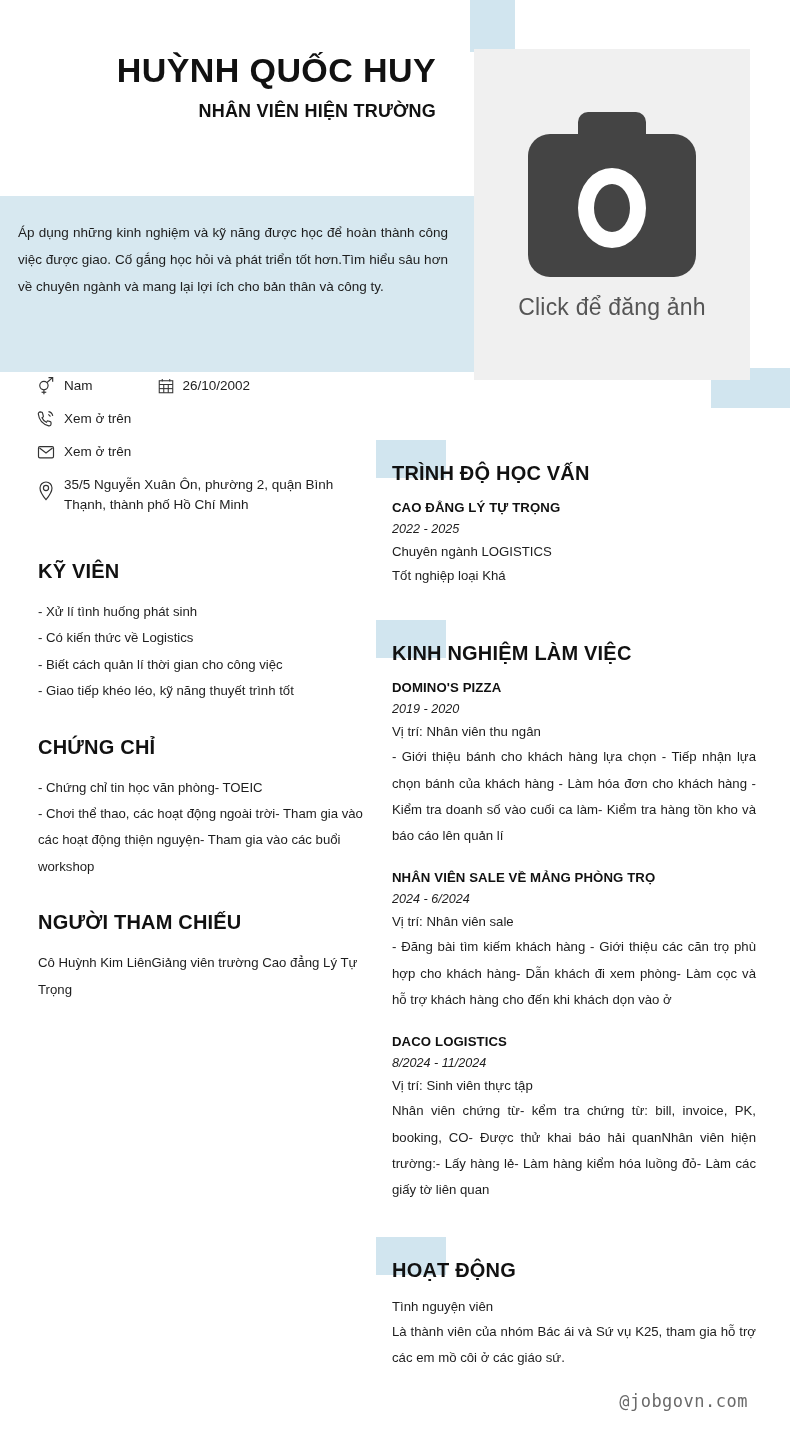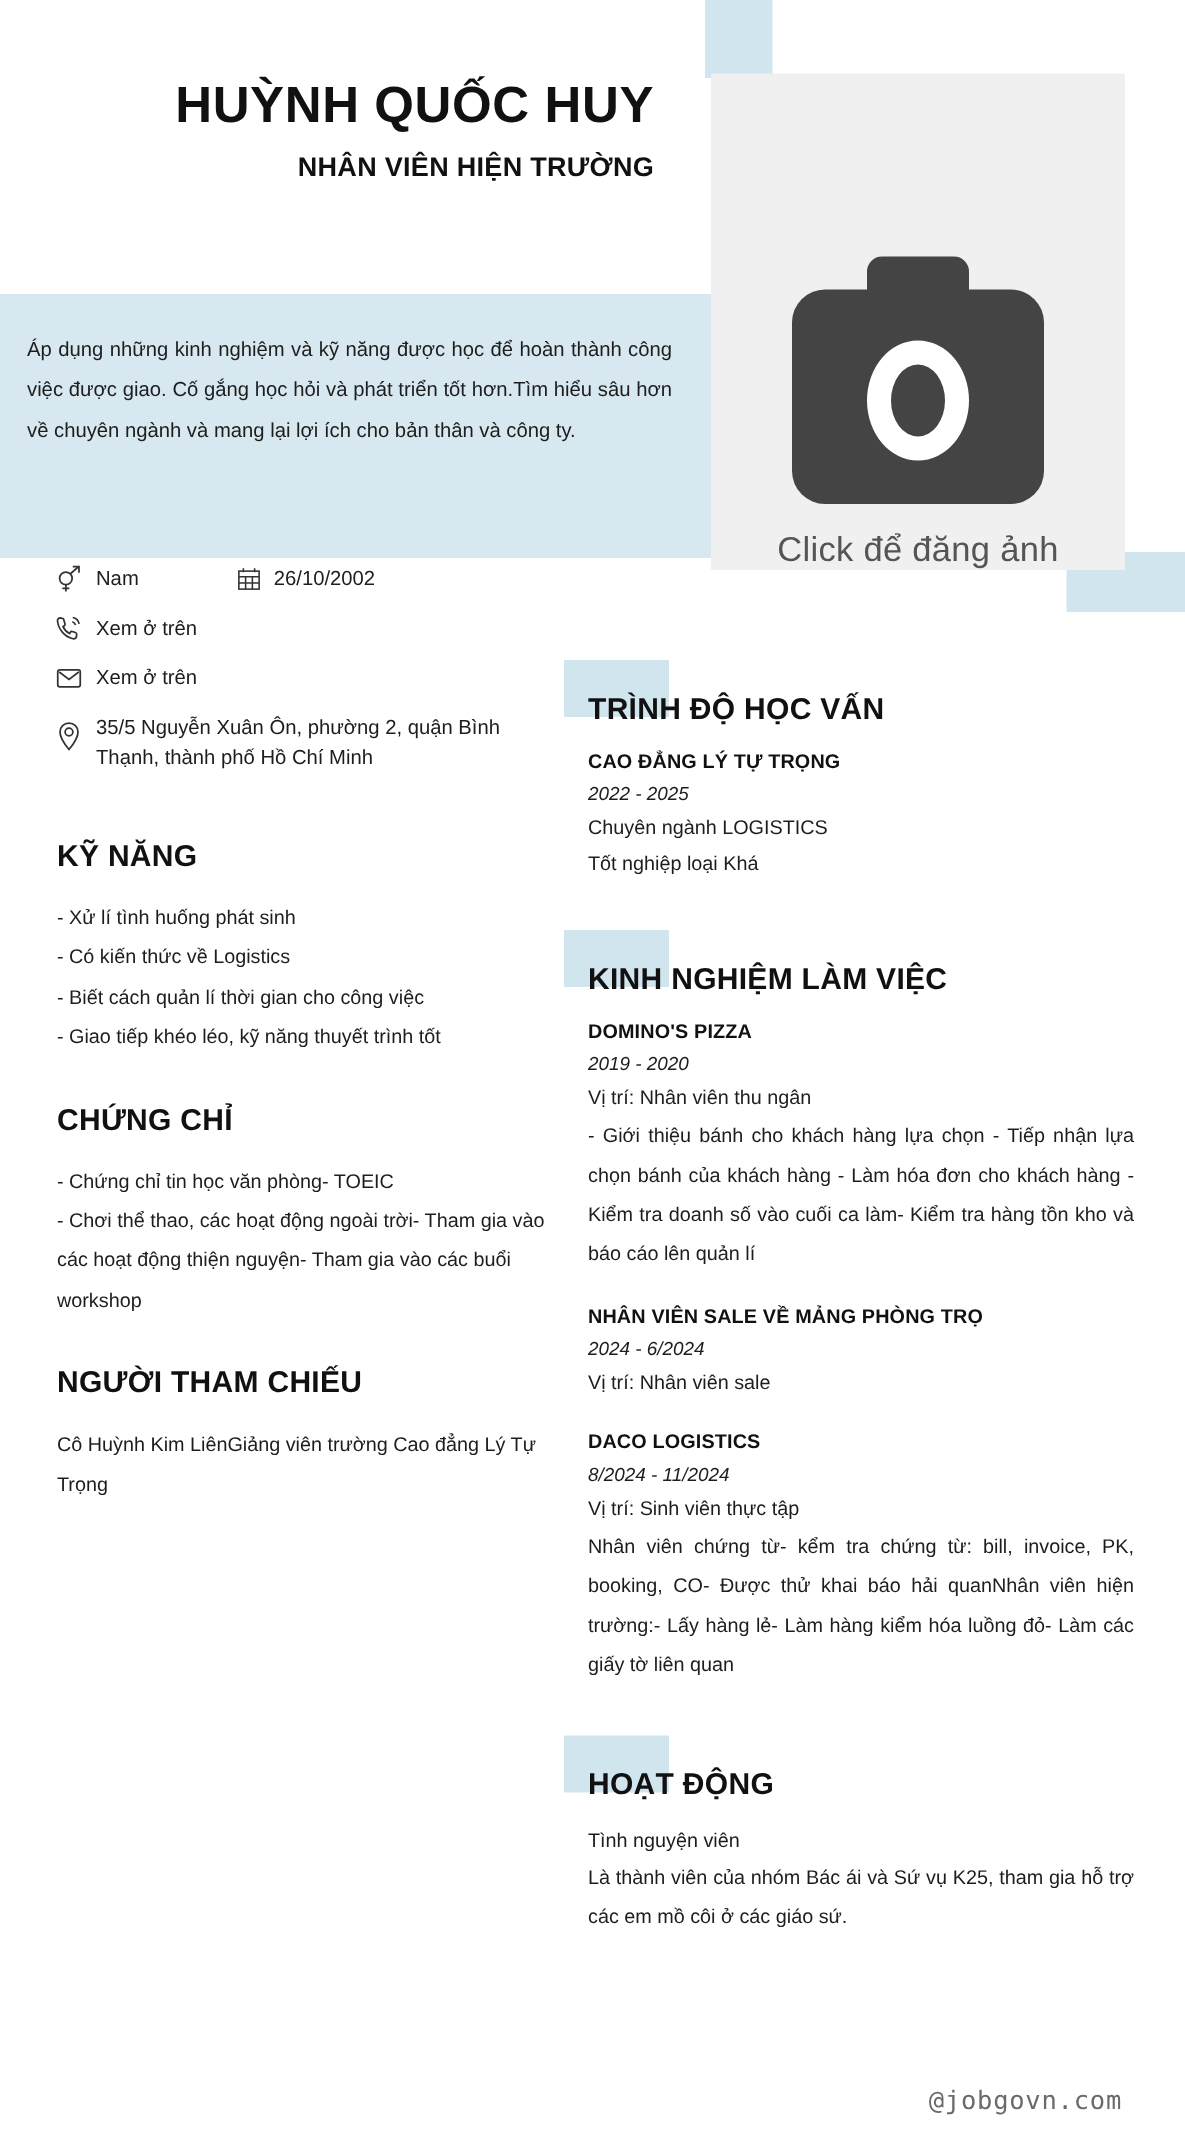--- a/index.html
+++ b/index.html
@@ -15,21 +15,21 @@
 
   
   .deco{position:absolute;}
   #deco-top-blue{left:470px;top:0;width:45px;height:52px;background:#d1e5ef;}
   #deco-summary-band{left:0;top:196px;width:510px;height:176px;background:#d7e8f0;}
   #deco-bottom-blue{left:711px;top:368px;width:79px;height:40px;background:#d1e5ef;}
 
   
   #photo-box{position:absolute;left:474px;top:49px;width:276px;height:331px;background:#f0f0f0;}
   #photo-inner{position:absolute;left:0;top:0;width:100%;height:100%;display:flex;flex-direction:column;
-    align-items:center;justify-content:flex-end;}
+    align-items:center;justify-content:center;}
   .cam-wrap{position:relative;width:168px;height:165px;margin-top:4px;}
   .cam-bump{position:absolute;left:50px;top:0;width:68px;height:34px;background:#444444;border-radius:10px 10px 0 0;}
   .cam-body{position:absolute;left:0;top:22px;width:168px;height:143px;background:#444444;border-radius:22px;}
   .cam-lens{position:absolute;left:50px;top:56px;width:68px;height:80px;border:16px solid #ffffff;border-radius:50%;box-sizing:border-box;}
   #photo-caption{margin-top:17px;font-size:23px;color:#555555;letter-spacing:.2px;}
 
   
   #header-name{position:absolute;left:0;top:52px;width:436px;text-align:right;
     font-size:34px;font-weight:bold;letter-spacing:.4px;color:#111;line-height:1.1;}
   #header-role{position:absolute;left:0;top:101px;width:436px;text-align:right;
@@ -154,21 +154,21 @@
         <svg width="20" height="22" viewBox="0 0 24 26" fill="none" stroke="#333" stroke-width="1.4">
           <path d="M12 2.2c-4 0-7.2 3.2-7.2 7.2 0 5.4 7.2 14 7.2 14s7.2-8.6 7.2-14c0-4-3.2-7.2-7.2-7.2z"></path>
           <circle cx="12" cy="9.4" r="3.1"></circle>
         </svg>
       </span>
       <span class="ctext" style="width:270px">35/5 Nguyễn Xuân Ôn, phường 2, quận Bình Thạnh, thành phố Hồ Chí Minh</span>
     </div>
   </div>
 
   <div id="left-col">
-    <div class="l-head">KỸ NĂNG</div>
+    <div class="l-head">KỸ VIÊN</div>
     <div class="l-item">- Xử lí tình huống phát sinh</div>
     <div class="l-item">- Có kiến thức về Logistics</div>
     <div class="l-item">- Biết cách quản lí thời gian cho công việc</div>
     <div class="l-item">- Giao tiếp khéo léo, kỹ năng thuyết trình tốt</div>
 
     <div class="l-head gap">CHỨNG CHỈ</div>
     <div class="l-item">- Chứng chỉ tin học văn phòng- TOEIC</div>
 
     <div class="l-para">- Chơi thể thao, các hoạt động ngoài trời- Tham gia vào các hoạt động thiện nguyện- Tham gia vào các buổi workshop</div>
 
@@ -199,20 +199,21 @@
         <div class="e-title">DOMINO'S PIZZA</div>
         <div class="e-date">2019 - 2020</div>
         <div class="e-line">Vị trí: Nhân viên thu ngân</div>
         <div class="e-desc">- Giới thiệu bánh cho khách hàng lựa chọn  - Tiếp nhận lựa chọn bánh của khách hàng - Làm hóa đơn cho khách hàng - Kiểm tra doanh số vào cuối ca làm- Kiểm tra hàng tồn kho và báo cáo lên quản lí</div>
       </div>
 
       <div class="entry sp">
         <div class="e-title">NHÂN VIÊN SALE VỀ MẢNG PHÒNG TRỌ</div>
         <div class="e-date">2024 - 6/2024</div>
         <div class="e-line">Vị trí: Nhân viên sale</div>
+        <div class="e-desc">- Đăng bài tìm kiếm khách hàng - Giới thiệu các căn trọ phù hợp cho khách hàng- Dẫn khách đi xem phòng- Làm cọc và hỗ trợ khách hàng cho đến khi khách dọn vào ở</div>
       </div>
 
       <div class="entry sp">
         <div class="e-title">DACO LOGISTICS</div>
         <div class="e-date">8/2024 - 11/2024</div>
         <div class="e-line">Vị trí: Sinh viên thực tập</div>
         <div class="e-desc">Nhân viên chứng từ- kểm tra chứng từ: bill, invoice, PK, booking, CO- Được thử khai báo hải quanNhân viên hiện trường:- Lấy hàng lẻ- Làm hàng kiểm hóa luồng đỏ- Làm các giấy tờ liên quan</div>
       </div>
     </div>
 

